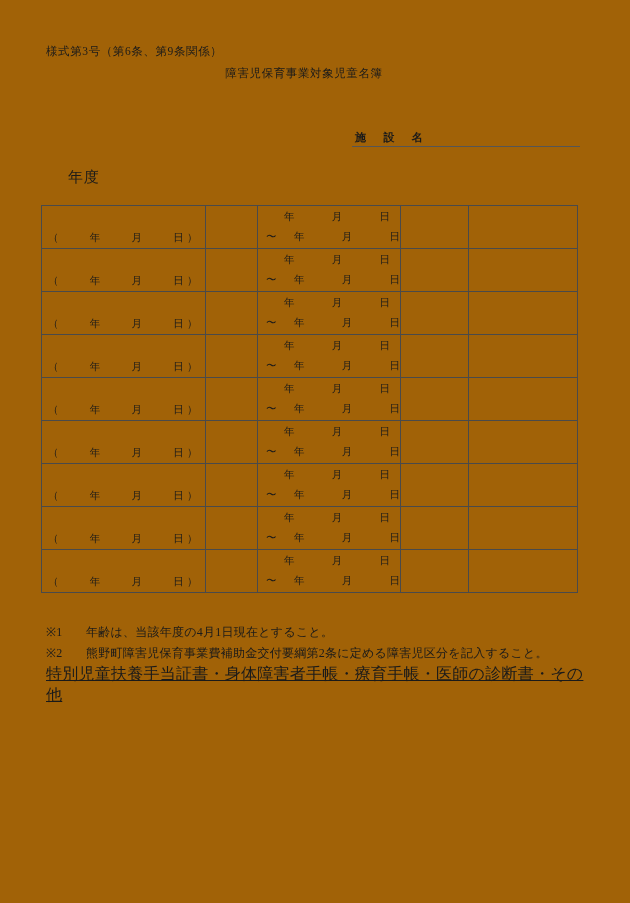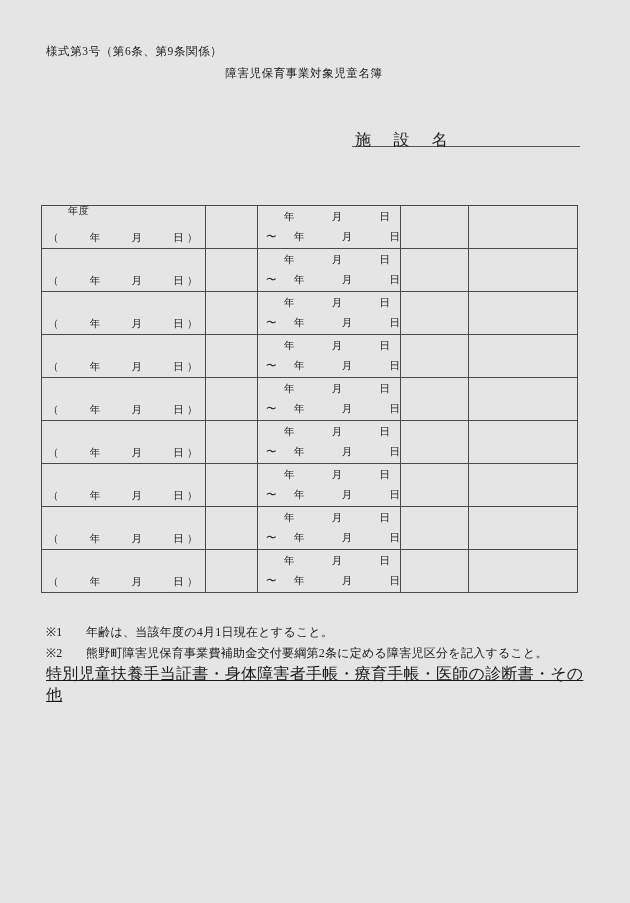--- a/index.html
+++ b/index.html
@@ -8,21 +8,21 @@
     background: #ffffff;
   }
   body {
     font-family: "Liberation Serif", "DejaVu Serif", serif;
     color: #1a1a1a;
   }
   #page {
     position: relative;
     width: 630px;
     height: 903px;
-    background: #e5e5e5;
+    background: #a16207;
     overflow: hidden;
   }
 
   
   .form-no {
     position: absolute;
     left: 46px;
     top: 44px;
     font-size: 11.5px;
     letter-spacing: 0.6px;
@@ -47,33 +47,33 @@
     top: 128px;
     width: 228px;
     border-bottom: 1px solid #555;
     height: 19px;
     box-sizing: border-box;
   }
   .facility-label {
     position: absolute;
     left: 355px;
     top: 130px;
-    font-size: 16px;
+    font-size: 11px;
     letter-spacing: 3.2px;
     white-space: nowrap;
+    font-weight: bold;
   }
 
   
   .fiscal-year {
     position: absolute;
     left: 68px;
     top: 168px;
-    font-size: 10px;
+    font-size: 15px;
     letter-spacing: 0.8px;
-    margin-top: 36px;
   }
 
   
   table.roster {
     position: absolute;
     left: 41px;
     top: 205px;
     width: 536px;
     border-collapse: collapse;
     table-layout: fixed;

